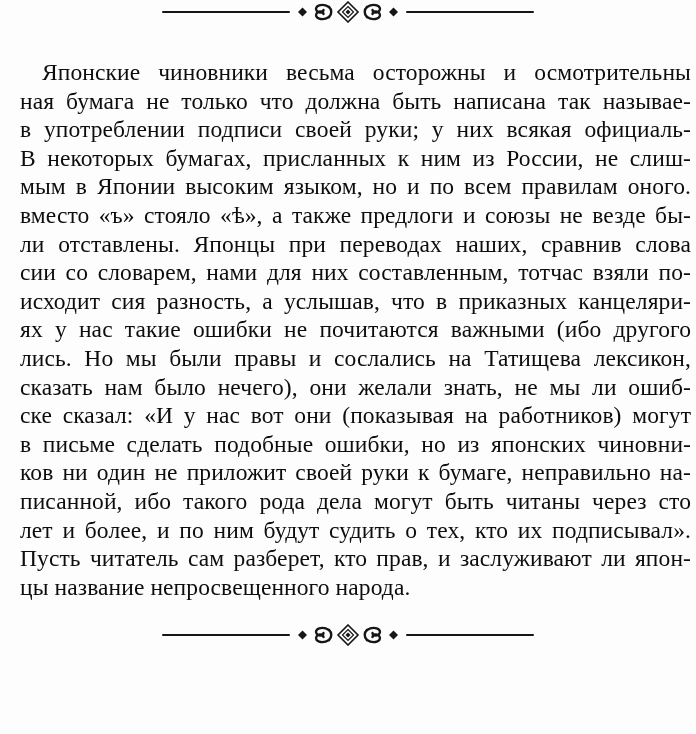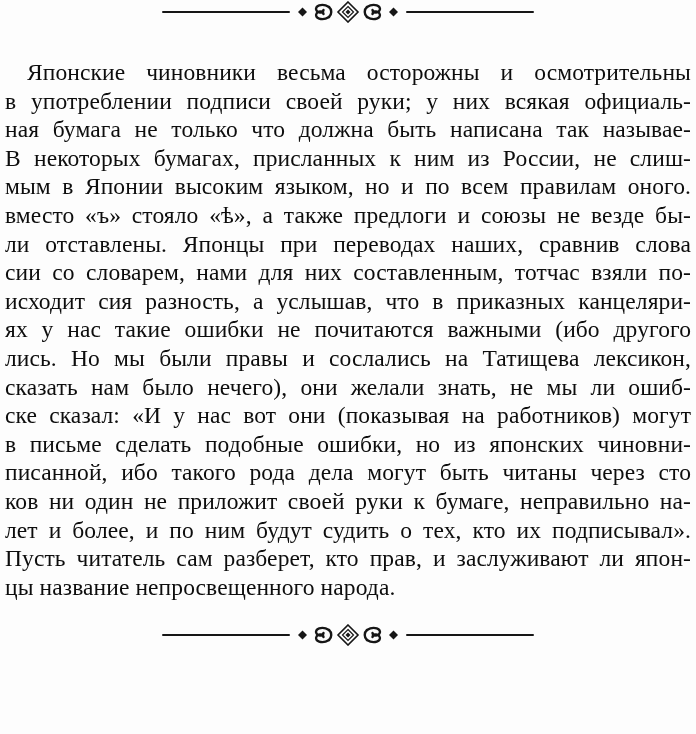--- a/index.html
+++ b/index.html
@@ -37,20 +37,21 @@
     margin-top: 35px;
     padding: 0 5px;
     font-size: 23.5px;
     line-height: 28.6px;
     letter-spacing: 0.1px;
   }
   .text-line {
     text-align: justify;
     text-align-last: justify;
     white-space: nowrap;
+    margin-left: 15px;
   }
   .text-line.first { text-indent: 22px; }
   .text-line.last {
     text-align: center;
     text-align-last: left;
   }
 </style>
 </head>
 <body>
 
@@ -79,35 +80,35 @@
         <path d="M56 1 L66 11 L56 21 L46 11 Z" fill="none" stroke-width="1.6"></path>
         <path d="M56 5.5 L61.5 11 L56 16.5 L50.5 11 Z" fill="none" stroke-width="1.2"></path>
         <path d="M56 8.5 l2.5 2.5 -2.5 2.5 -2.5 -2.5 z" stroke="none"></path>
       </g>
     </svg>
     <div class="rule"></div>
   </div>
 
   <div class="text-block">
     <div class="text-line first">Японские чиновники весьма осторожны и осмотрительны</div>
+    <div class="text-line">ная бумага не только что должна быть написана так называе-</div>
     <div class="text-line">в употреблении подписи своей руки; у них всякая официаль-</div>
-    <div class="text-line">ная бумага не только что должна быть написана так называе-</div>
     <div class="text-line">В некоторых бумагах, присланных к ним из России, не слиш-</div>
     <div class="text-line">мым в Японии высоким языком, но и по всем правилам оного.</div>
     <div class="text-line">вместо «ъ» стояло «ѣ», а также предлоги и союзы не везде бы-</div>
     <div class="text-line">ли отставлены. Японцы при переводах наших, сравнив слова</div>
     <div class="text-line">сии со словарем, нами для них составленным, тотчас взяли по-</div>
     <div class="text-line">исходит сия разность, а услышав, что в приказных канцеляри-</div>
     <div class="text-line">ях у нас такие ошибки не почитаются важными (ибо другого</div>
     <div class="text-line">лись. Но мы были правы и сослались на Татищева лексикон,</div>
     <div class="text-line">сказать нам было нечего), они желали знать, не мы ли ошиб-</div>
     <div class="text-line">ске сказал: «И у нас вот они (показывая на работников) могут</div>
     <div class="text-line">в письме сделать подобные ошибки, но из японских чиновни-</div>
+    <div class="text-line">ков ни один не приложит своей руки к бумаге, неправильно на-</div>
     <div class="text-line">писанной, ибо такого рода дела могут быть читаны через сто</div>
-    <div class="text-line">ков ни один не приложит своей руки к бумаге, неправильно на-</div>
     <div class="text-line">лет и более, и по ним будут судить о тех, кто их подписывал».</div>
     <div class="text-line">Пусть читатель сам разберет, кто прав, и заслуживают ли япон-</div>
     <div class="text-line last">цы название непросвещенного народа.</div>
   </div>
 
   <div class="divider bottom">
     <div class="rule"></div>
     <svg width="112" height="22" viewBox="0 0 112 22">
       <g fill="#161616" stroke="#161616">
         <path d="M6 11 l4.5 -4.5 4.5 4.5 -4.5 4.5 z" stroke="none"></path>

